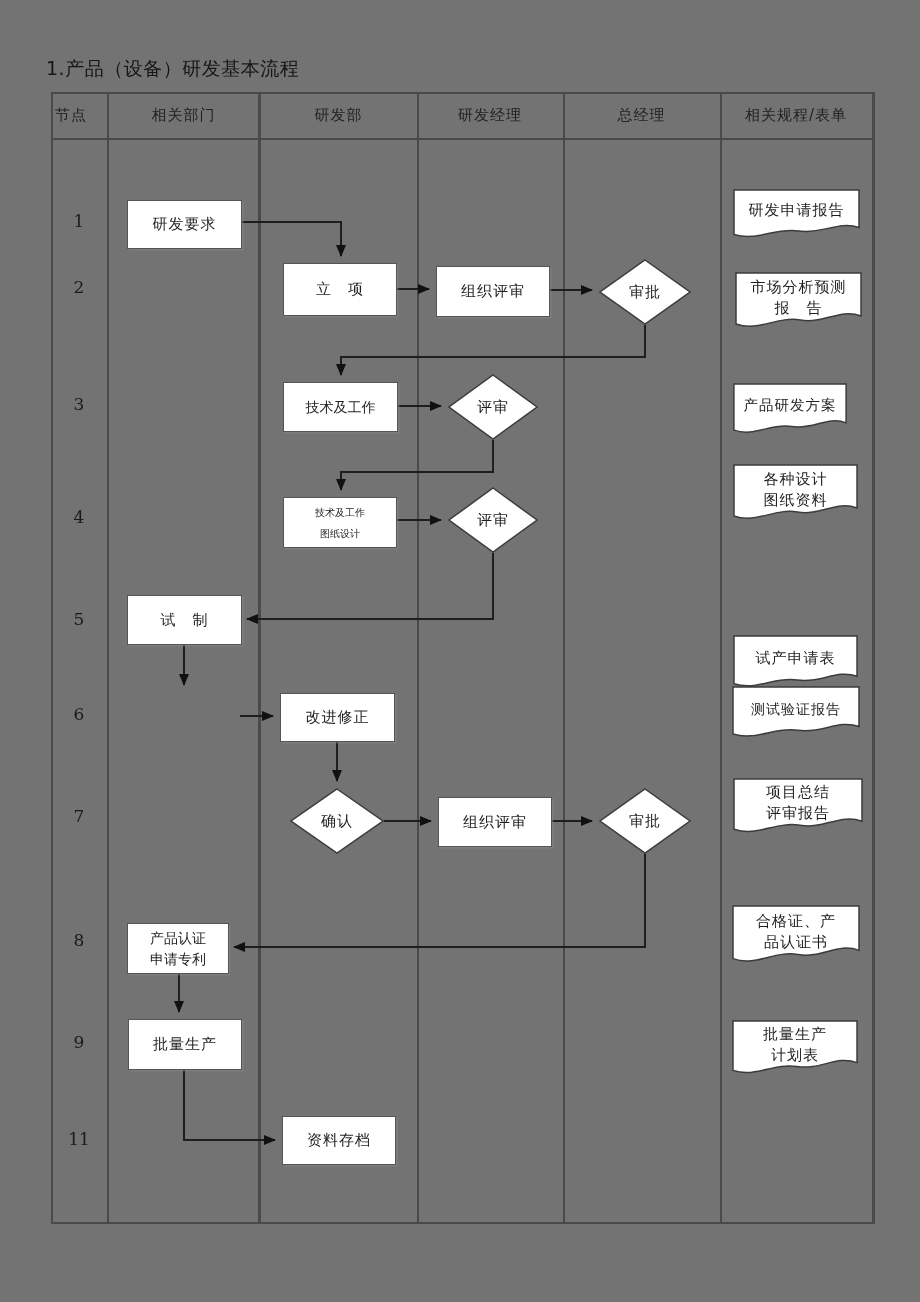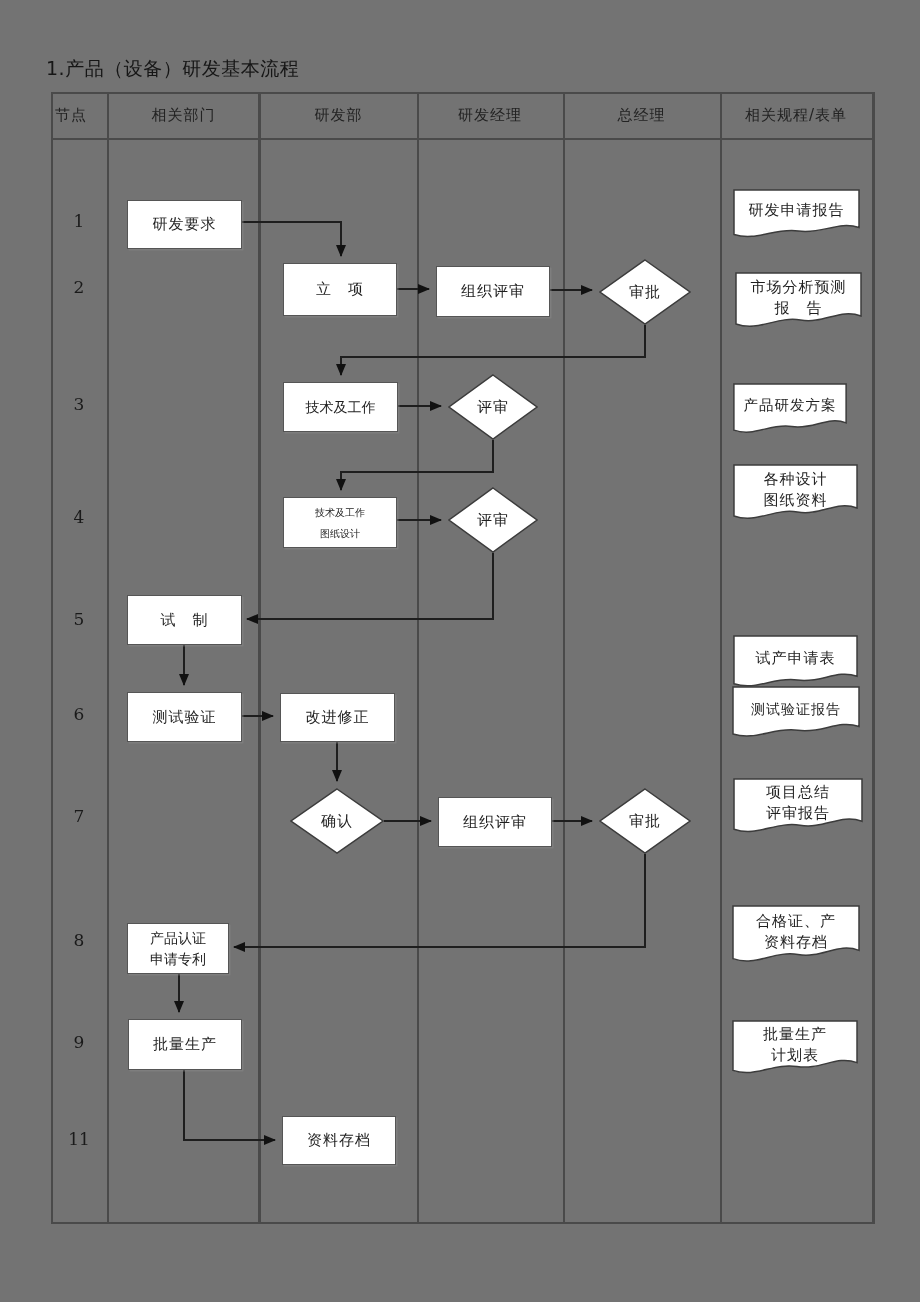--- a/index.html
+++ b/index.html
@@ -110,23 +110,20 @@
   <div class="pbox" style="left:283px;top:382px;width:113px;height:48px;">
     <span class="lbl" style="font-size:14px;letter-spacing:0;">技术及工作</span>
     </div>
   <div class="pbox" style="left:283px;top:497px;width:112px;height:49px;">
     <span class="lbl" style="font-size:10px;letter-spacing:0;">技术及工作
 图纸设计</span>
     </div>
   <div class="pbox" style="left:127px;top:595px;width:113px;height:48px;">
     <span class="lbl">试　制</span>
     </div>
-  <div class="pbox" style="left:127px;top:692px;width:113px;height:48px;">
-    <span class="lbl">测试验证</span>
-    </div>
   <div class="pbox" style="left:280px;top:693px;width:113px;height:47px;">
     <span class="lbl">改进修正</span>
     </div>
   <div class="pbox" style="left:438px;top:797px;width:112px;height:48px;">
     <span class="lbl">组织评审</span>
     </div>
   <div class="pbox" style="left:127px;top:923px;width:100px;height:49px;">
     <span class="lbl" style="font-size:14px;letter-spacing:0;">产品认证
 申请专利</span>
     </div>
@@ -211,21 +208,21 @@
         <path d="M1 1 L127 1 L127 44 C106 36 90 52 66 48 C42 44 24 60 1 52 Z" fill="#fff" stroke="#3c3c3c" stroke-width="1.5" vector-effect="non-scaling-stroke"></path>
       </svg>
     <span class="lbl">项目总结
 评审报告</span>
     </div>
   <div class="doc" style="left:732px;top:905px;width:128px;height:66px;">
     <svg viewBox="0 0 128 64" preserveAspectRatio="none">
         <path d="M1 1 L127 1 L127 44 C106 36 90 52 66 48 C42 44 24 60 1 52 Z" fill="#fff" stroke="#3c3c3c" stroke-width="1.5" vector-effect="non-scaling-stroke"></path>
       </svg>
     <span class="lbl">合格证、产
-资料存档</span>
+品认证书</span>
     </div>
   <div class="doc" style="left:732px;top:1020px;width:126px;height:62px;">
     <svg viewBox="0 0 128 64" preserveAspectRatio="none">
         <path d="M1 1 L127 1 L127 44 C106 36 90 52 66 48 C42 44 24 60 1 52 Z" fill="#fff" stroke="#3c3c3c" stroke-width="1.5" vector-effect="non-scaling-stroke"></path>
       </svg>
     <span class="lbl">批量生产
 计划表</span>
     </div>
 
 </div>

